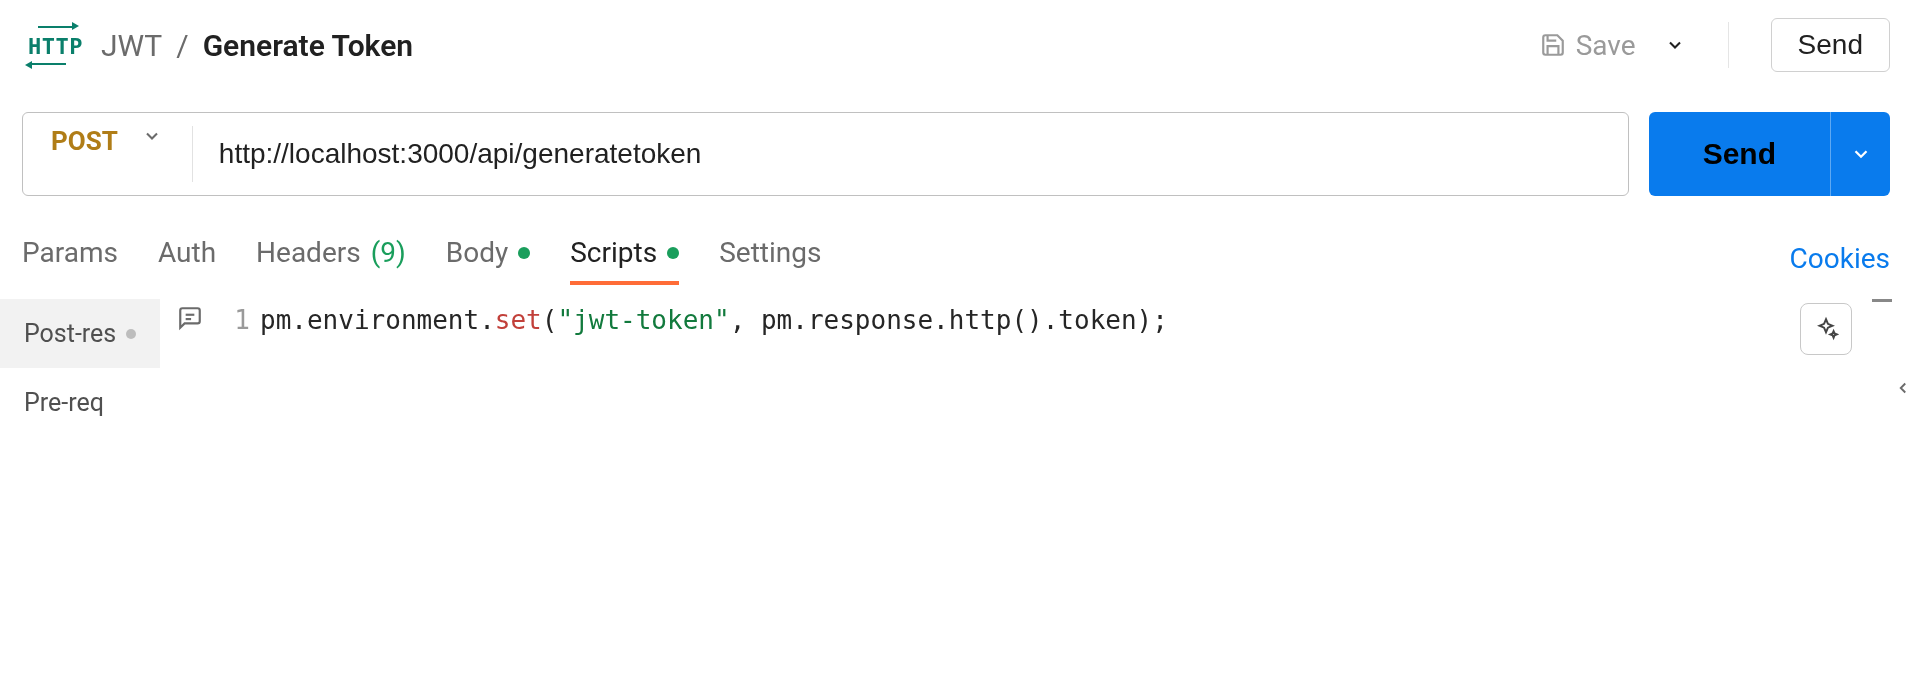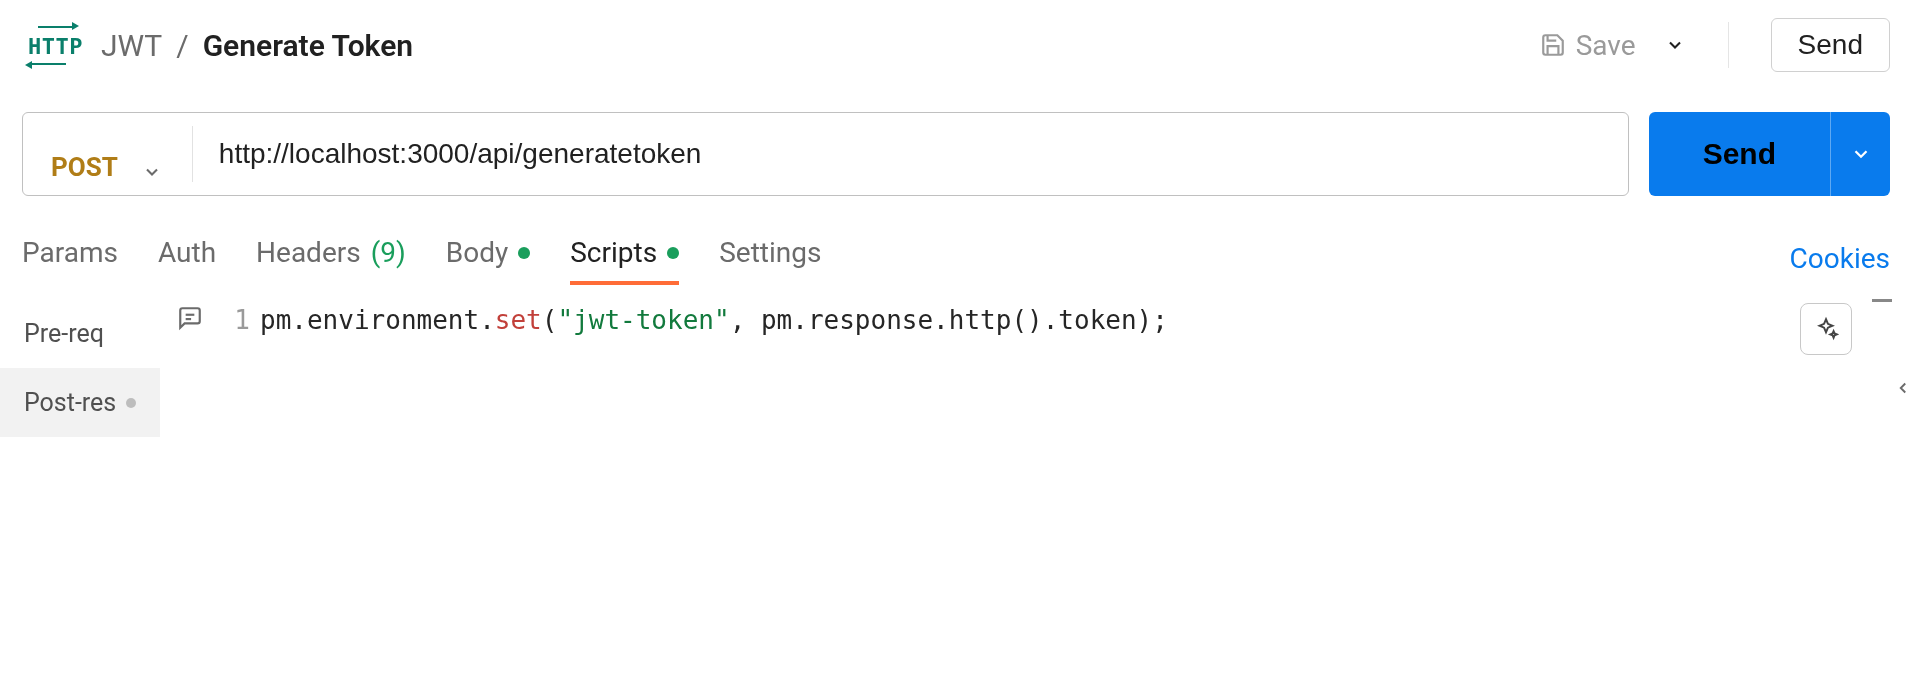--- a/index.html
+++ b/index.html
@@ -81,21 +81,21 @@
   .urlbox {
     flex:1;
     display:flex;
     align-items:center;
     border:1px solid #c0c0c0;
     border-radius:6px;
     height:84px;
     overflow:hidden;
   }
   .method {
-    display:flex; align-items:flex-end; gap:24px;
+    display:flex; align-items:flex-start; gap:24px;
     padding:0 30px 0 28px;
     font-size:26px; font-weight:700;
     color:#b07d17;
     border-right:1px solid #e2e2e2;
     height:56px;
     cursor:pointer;
   }
   .method .chev { color:#6b6b6b; }
   .url-input {
     flex:1;
@@ -274,25 +274,25 @@
     <span class="dot"></span>
   </span>
   <span class="tab">Settings</span>
 
   <div class="tabs-spacer"></div>
   <span class="cookies-link">Cookies</span>
 </div>
 
 <div class="scriptarea">
   <div class="script-side">
-    <div class="side-item">Pre-req</div>
     <div class="side-item active">
       <span>Post-res</span>
       <span class="side-dot"></span>
     </div>
+    <div class="side-item">Pre-req</div>
   </div>
 
   <div class="editor">
     <div class="ed-icon-col">
       <svg width="26" height="26" viewBox="0 0 24 24" fill="none" stroke="currentColor" stroke-width="2">
         <path d="M21 15a2 2 0 0 1-2 2H7l-4 4V5a2 2 0 0 1 2-2h14a2 2 0 0 1 2 2z"></path>
         <line x1="8" y1="9" x2="16" y2="9"></line>
           <line x1="8" y1="13" x2="13" y2="13"></line>
       </svg>
     </div>

